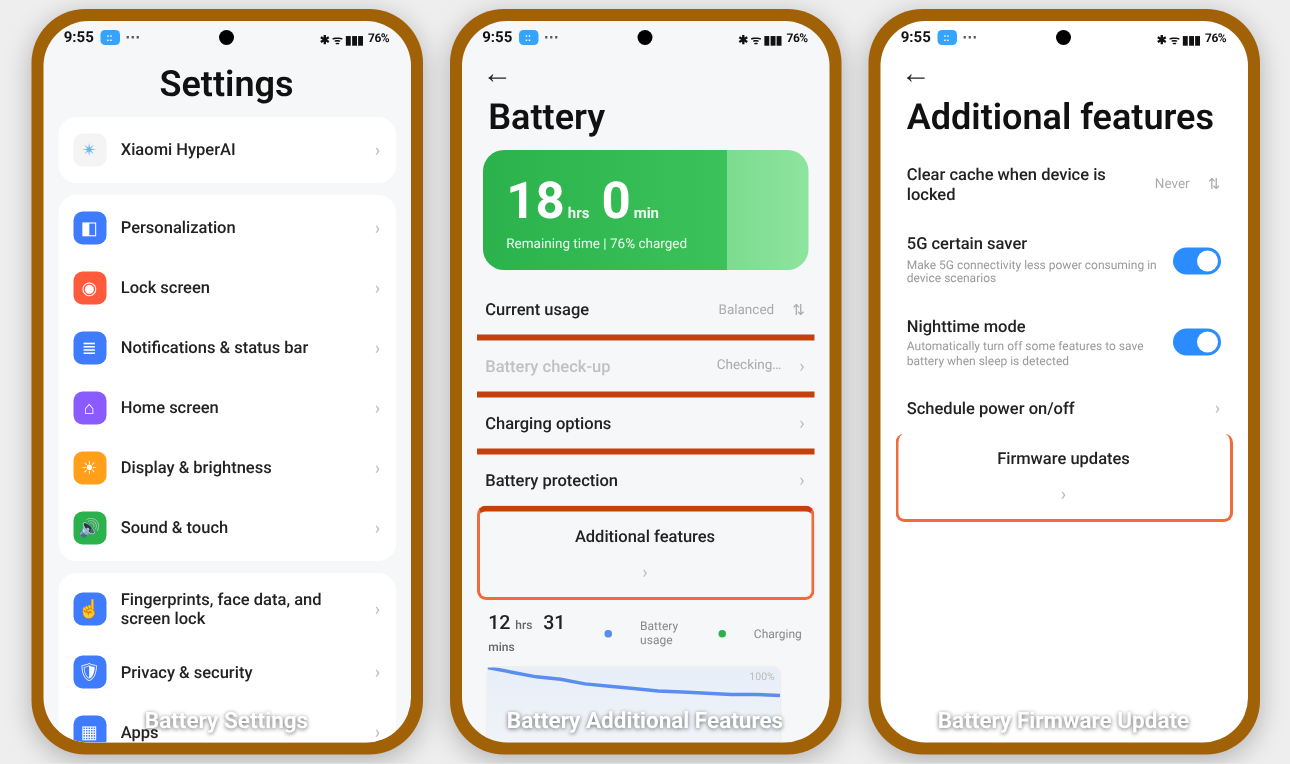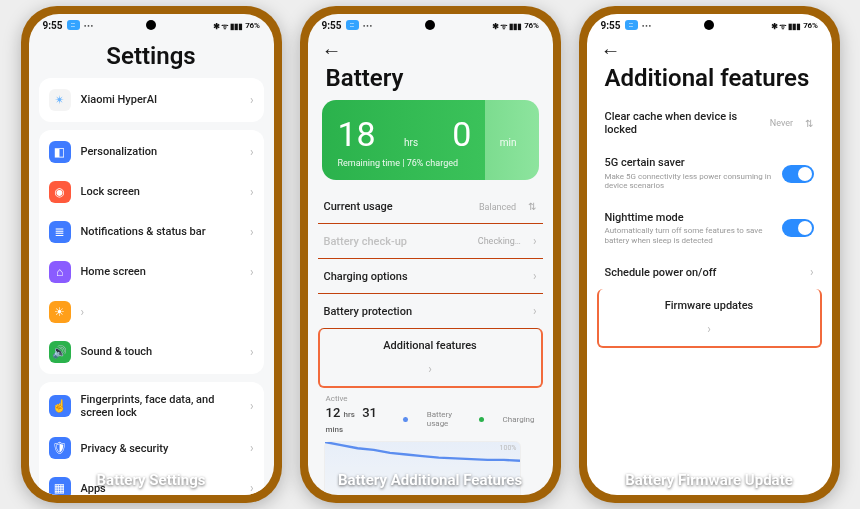--- a/index.html
+++ b/index.html
@@ -150,31 +150,30 @@
     background: linear-gradient(90deg, #2bb24c 0%, #3bc25a 75%, #7cdc8f 75%, #8de49e 100%);
     border-radius: 14px;
     margin: 0 4px 10px 4px;
     padding: 14px 16px 12px 16px;
     color: #fff;
   }
   .battery-hero .big {
     display: flex;
     align-items: baseline;
     gap: 2px;
-    font-weight: 400;
-    justify-content: space-between;
+    font-weight: 700;
   }
   .battery-hero .big .h { font-size: 34px; }
   .battery-hero .big .u { font-size: 10px; opacity: 0.9; margin-right: 6px; }
   .battery-hero .hero-sub {
     font-size: 9px;
     opacity: 0.92;
     margin-top: 4px;
   }
-  .section-rows .row { padding: 10px 6px; border-top: 1px solid #c2410c; }
+  .section-rows .row { padding: 10px 6px; border-top: 4px solid #c2410c; }
   .section-rows .row:first-child { border-top: none; }
   .white .section-rows .row { border-top: none; padding: 10px 8px; align-items: center; }
   .muted .label { color: #c1c1c1; }
   .active-info {
     padding: 6px 8px 2px 8px;
     font-size: 8px;
     color: #999;
   }
   .active-info .time {
     font-size: 13px;
@@ -262,20 +261,21 @@
             <span class="label">Notifications &amp; status bar</span>
             <span class="chev">›</span>
           </div>
           <div class="row">
             <span class="icon" style="background: rgb(138, 92, 255);">⌂</span>
             <span class="label">Home screen</span>
             <span class="chev">›</span>
           </div>
           <div class="row">
             <span class="icon" style="background: rgb(255, 159, 26);">☀</span>
+            <span class="label">Display &amp; brightness</span>
             <span class="chev">›</span>
           </div>
           <div class="row">
             <span class="icon" style="background: rgb(43, 178, 76);">🔊</span>
             <span class="label">Sound &amp; touch</span>
             <span class="chev">›</span>
           </div>
         </div>
         <div class="card">
           <div class="row">
@@ -345,21 +345,20 @@
           <div class="row">
             <span class="label">Battery protection</span>
             <span class="chev">›</span>
           </div>
           <div class="row highlight">
             <span class="label">Additional features</span>
             <span class="chev">›</span>
           </div>
         </div>
       <div class="active-info">
-        <div>Active</div>
         <div style="display:flex;align-items:center;">
           <span class="time">
             <span>12</span>
             <span class="u">hrs</span>
             <span>31</span>
             <span class="u">mins</span>
           </span>
           <span class="legend">
               <span class="ldot" style="background:#5b8def"></span>
               <span>Battery usage</span>

